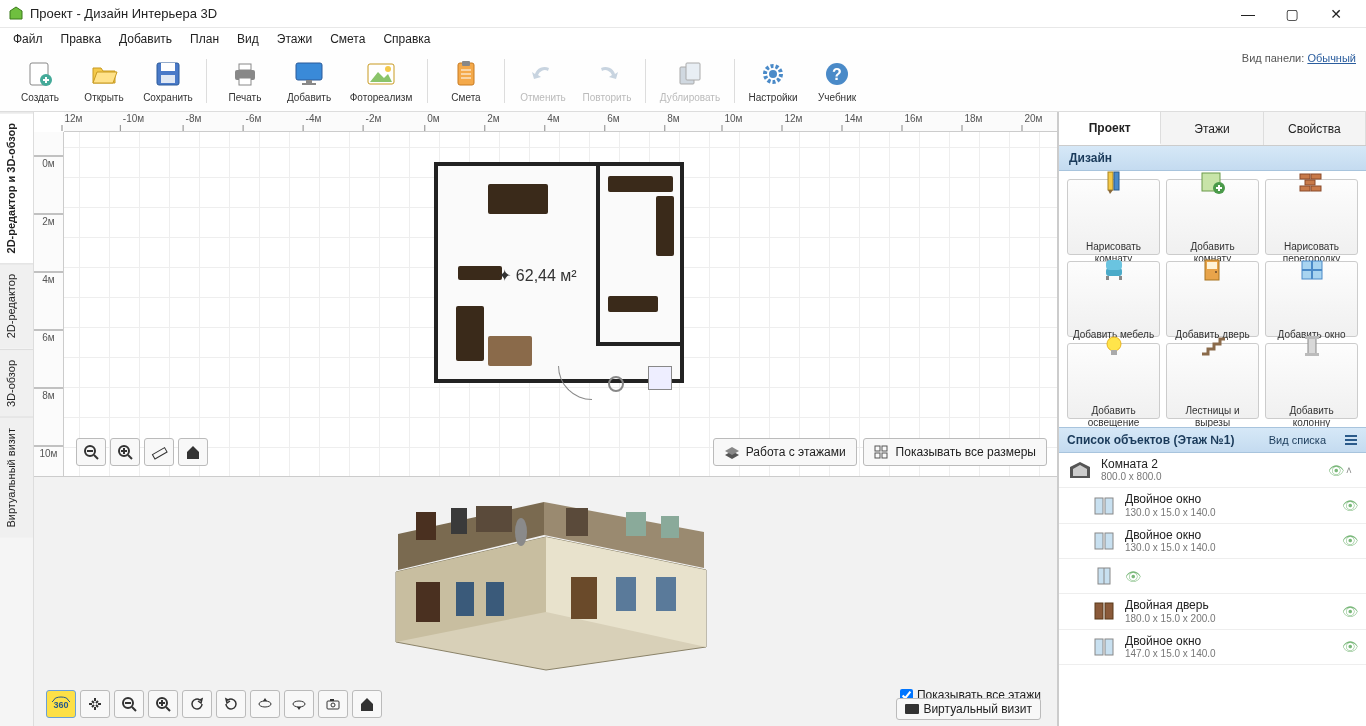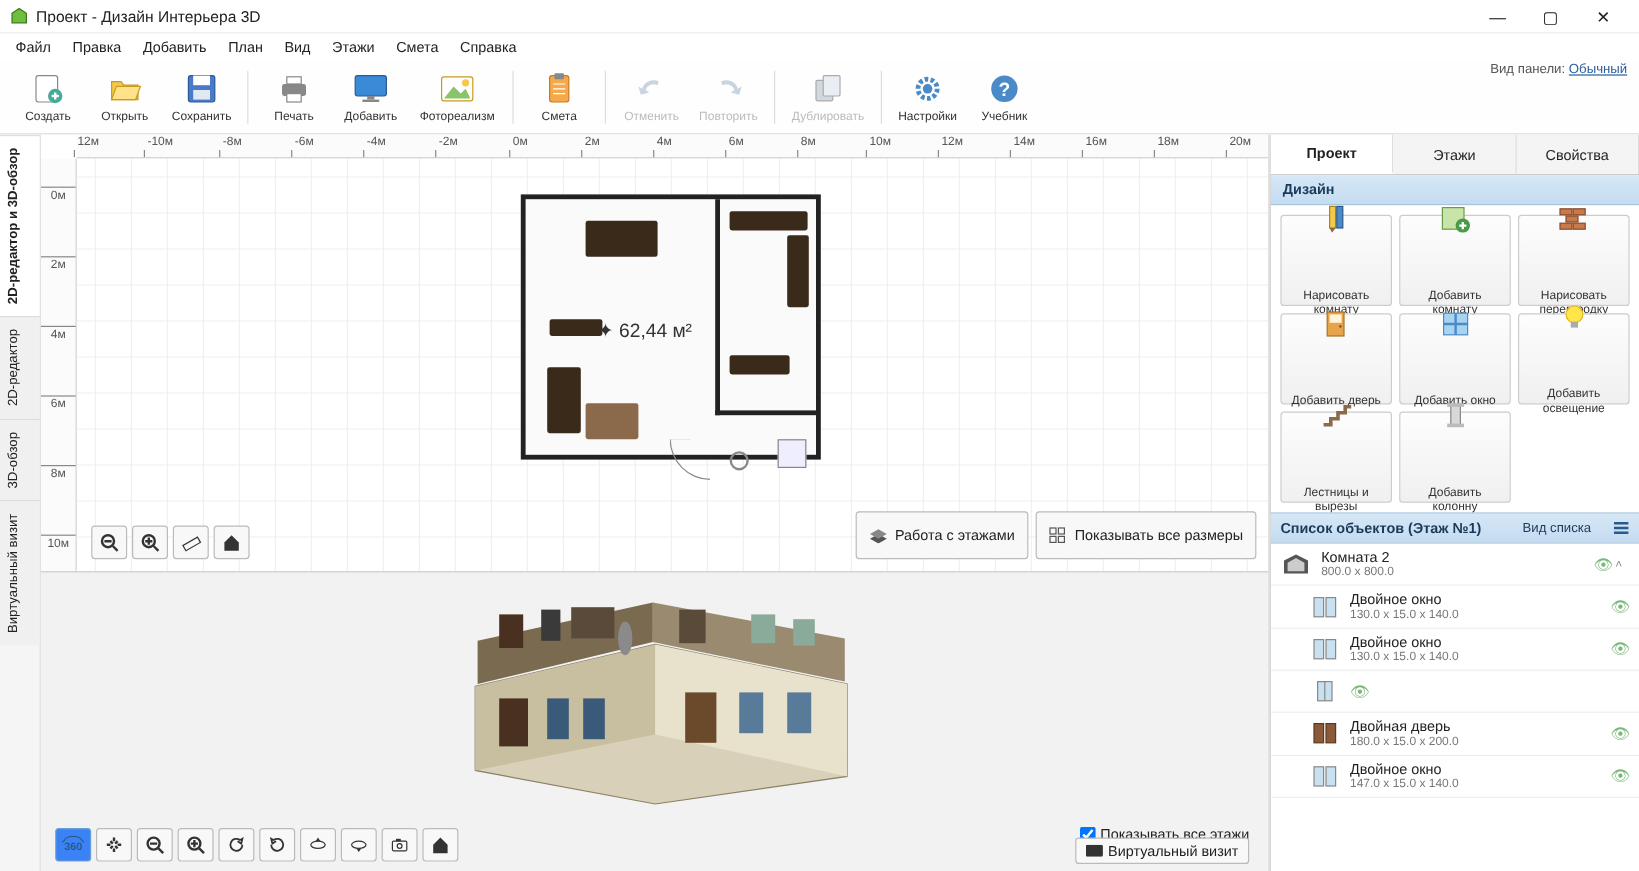--- a/index.html
+++ b/index.html
@@ -33,21 +33,21 @@
 .canvas2d { flex: 1; position: relative; background: #fff; background-image: linear-gradient(#eee 1px, transparent 1px), linear-gradient(90deg, #eee 1px, transparent 1px); background-size: 30px 30px; background-position: -15px -15px; }
 .floorplan { position: absolute; left: 370px; top: 30px; width: 250px; height: 221px; border: 4px solid #222; background: #fafafa; }
 .floorplan .inner-wall-v { position: absolute; left: 158px; top: 0; width: 4px; height: 180px; background: #222; }
 .floorplan .inner-wall-h { position: absolute; left: 158px; top: 176px; width: 84px; height: 4px; background: #222; }
 .floorplan .area-label { position: absolute; left: 60px; top: 100px; font-size: 16px; color: #333; }
 .floorplan .furniture { position: absolute; background: #3a2a1a; border-radius: 2px; }
 .floorplan .door-arc { position: absolute; width: 34px; height: 34px; border: 1px solid #888; border-radius: 0 0 0 100%; border-top: none; border-right: none; }
 .canvas2d .toolbar-mini { position: absolute; bottom: 10px; left: 12px; display: flex; gap: 4px; }
 .canvas2d .toolbar-right { position: absolute; bottom: 10px; right: 10px; display: flex; gap: 6px; }
 .mini-btn { width: 30px; height: 28px; border: 1px solid #bbb; background: #f8f8f8; border-radius: 3px; display: flex; align-items: center; justify-content: center; cursor: pointer; font-size: 14px; }
-.combo-btn { height: 40px; padding: 0 10px; border: 1px solid #bbb; background: #f8f8f8; border-radius: 3px; display: flex; align-items: center; gap: 6px; cursor: pointer; font-size: 12px; }
+.combo-btn { height: 28px; padding: 0 10px; border: 1px solid #bbb; background: #f8f8f8; border-radius: 3px; display: flex; align-items: center; gap: 6px; cursor: pointer; font-size: 12px; }
 .view3d { height: 250px; background: #f2f2f2; position: relative; border-top: 1px solid #ccc; }
 .house3d { position: absolute; left: 50%; top: 40%; transform: translate(-50%, -50%); width: 360px; height: 190px; }
 .house-poly { position: absolute; inset: 0; }
 .view3d .toolbar-mini { position: absolute; bottom: 8px; left: 12px; display: flex; gap: 4px; }
 .view3d .checks { position: absolute; bottom: 8px; right: 16px; display: flex; flex-direction: column; gap: 2px; font-size: 12px; }
 .view3d .checks label { display: flex; align-items: center; gap: 4px; }
 .right-panel { width: 308px; background: #fff; display: flex; flex-direction: column; border-left: 1px solid #ccc; }
 .rtabs { display: flex; height: 34px; border-bottom: 1px solid #ccc; }
 .rtab { flex: 1; display: flex; align-items: center; justify-content: center; cursor: pointer; font-size: 12px; border-right: 1px solid #ddd; background: #f4f4f4; }
 .rtab.active { background: #fff; border-bottom: 2px solid #fff; font-weight: 600; }
@@ -338,21 +338,21 @@
           <rect x="50" y="30" width="20" height="28" fill="#4a3020"></rect>
           <rect x="85" y="26" width="16" height="26" fill="#3a3a3a"></rect>
           <rect x="110" y="24" width="36" height="26" fill="#5a4a3a"></rect>
           <rect x="200" y="26" width="22" height="28" fill="#5a4a3a"></rect>
           <rect x="260" y="30" width="20" height="24" fill="#8aaa9a"></rect>
           <rect x="295" y="34" width="18" height="22" fill="#8aaa9a"></rect>
           <ellipse cx="155" cy="50" rx="6" ry="14" fill="#8a8a8a"></ellipse>
         </svg>
       </div>
       <div class="toolbar-mini">
-        <div class="mini-btn" style="background:#3b82f6;border-color:#6aa0d8">
+        <div class="mini-btn" style="background:#fde047;border-color:#6aa0d8">
             <svg width="20" height="16">
               <text x="10" y="12" font-size="9" text-anchor="middle" fill="#2a5a8a" font-weight="bold">360</text>
               <path d="M3 4a7 3 0 0 1 14 0M3 4l-2 2M17 4l2 2" fill="none" stroke="#2a5a8a"></path>
             </svg>
           </div>
         <div class="mini-btn">
             <svg width="16" height="16">
               <path d="M8 2v3M8 14v-3M2 8h3M14 8h-3M5 5l2 2M11 5l-2 2M5 11l2-2M11 11l-2-2" stroke="#333" stroke-width="2"></path>
             </svg>
           </div>
@@ -459,20 +459,31 @@
               <rect x="7" y="10" width="10" height="5" fill="#c87a4a" stroke="#8a4a2a"></rect>
               <rect x="2" y="16" width="10" height="5" fill="#c87a4a" stroke="#8a4a2a"></rect>
               <rect x="13" y="16" width="10" height="5" fill="#c87a4a" stroke="#8a4a2a"></rect>
             </svg>
           </span>
           <span class="dlabel">Нарисовать перегородку</span>
         </div>
       <div class="dcard">
           <span class="dicon">
             <svg width="28" height="24">
+              <rect x="6" y="10" width="16" height="8" rx="3" fill="#4aaac8"></rect>
+              <rect x="6" y="2" width="16" height="10" rx="4" fill="#6ac4e0"></rect>
+              <rect x="6" y="18" width="3" height="4" fill="#888"></rect>
+              <rect x="19" y="18" width="3" height="4" fill="#888"></rect>
+            </svg>
+          </span>
+          <span class="dlabel">Добавить мебель</span>
+        </div>
+      <div class="dcard">
+          <span class="dicon">
+            <svg width="28" height="24">
               <rect x="6" y="2" width="14" height="20" fill="#e8a44a" stroke="#a87420"></rect>
               <rect x="8" y="4" width="10" height="7" fill="#fff4d8"></rect>
               <circle cx="17" cy="14" r="1" fill="#6a4a2a"></circle>
             </svg>
           </span>
           <span class="dlabel">Добавить дверь</span>
         </div>
       <div class="dcard">
           <span class="dicon">
             <svg width="28" height="24">

